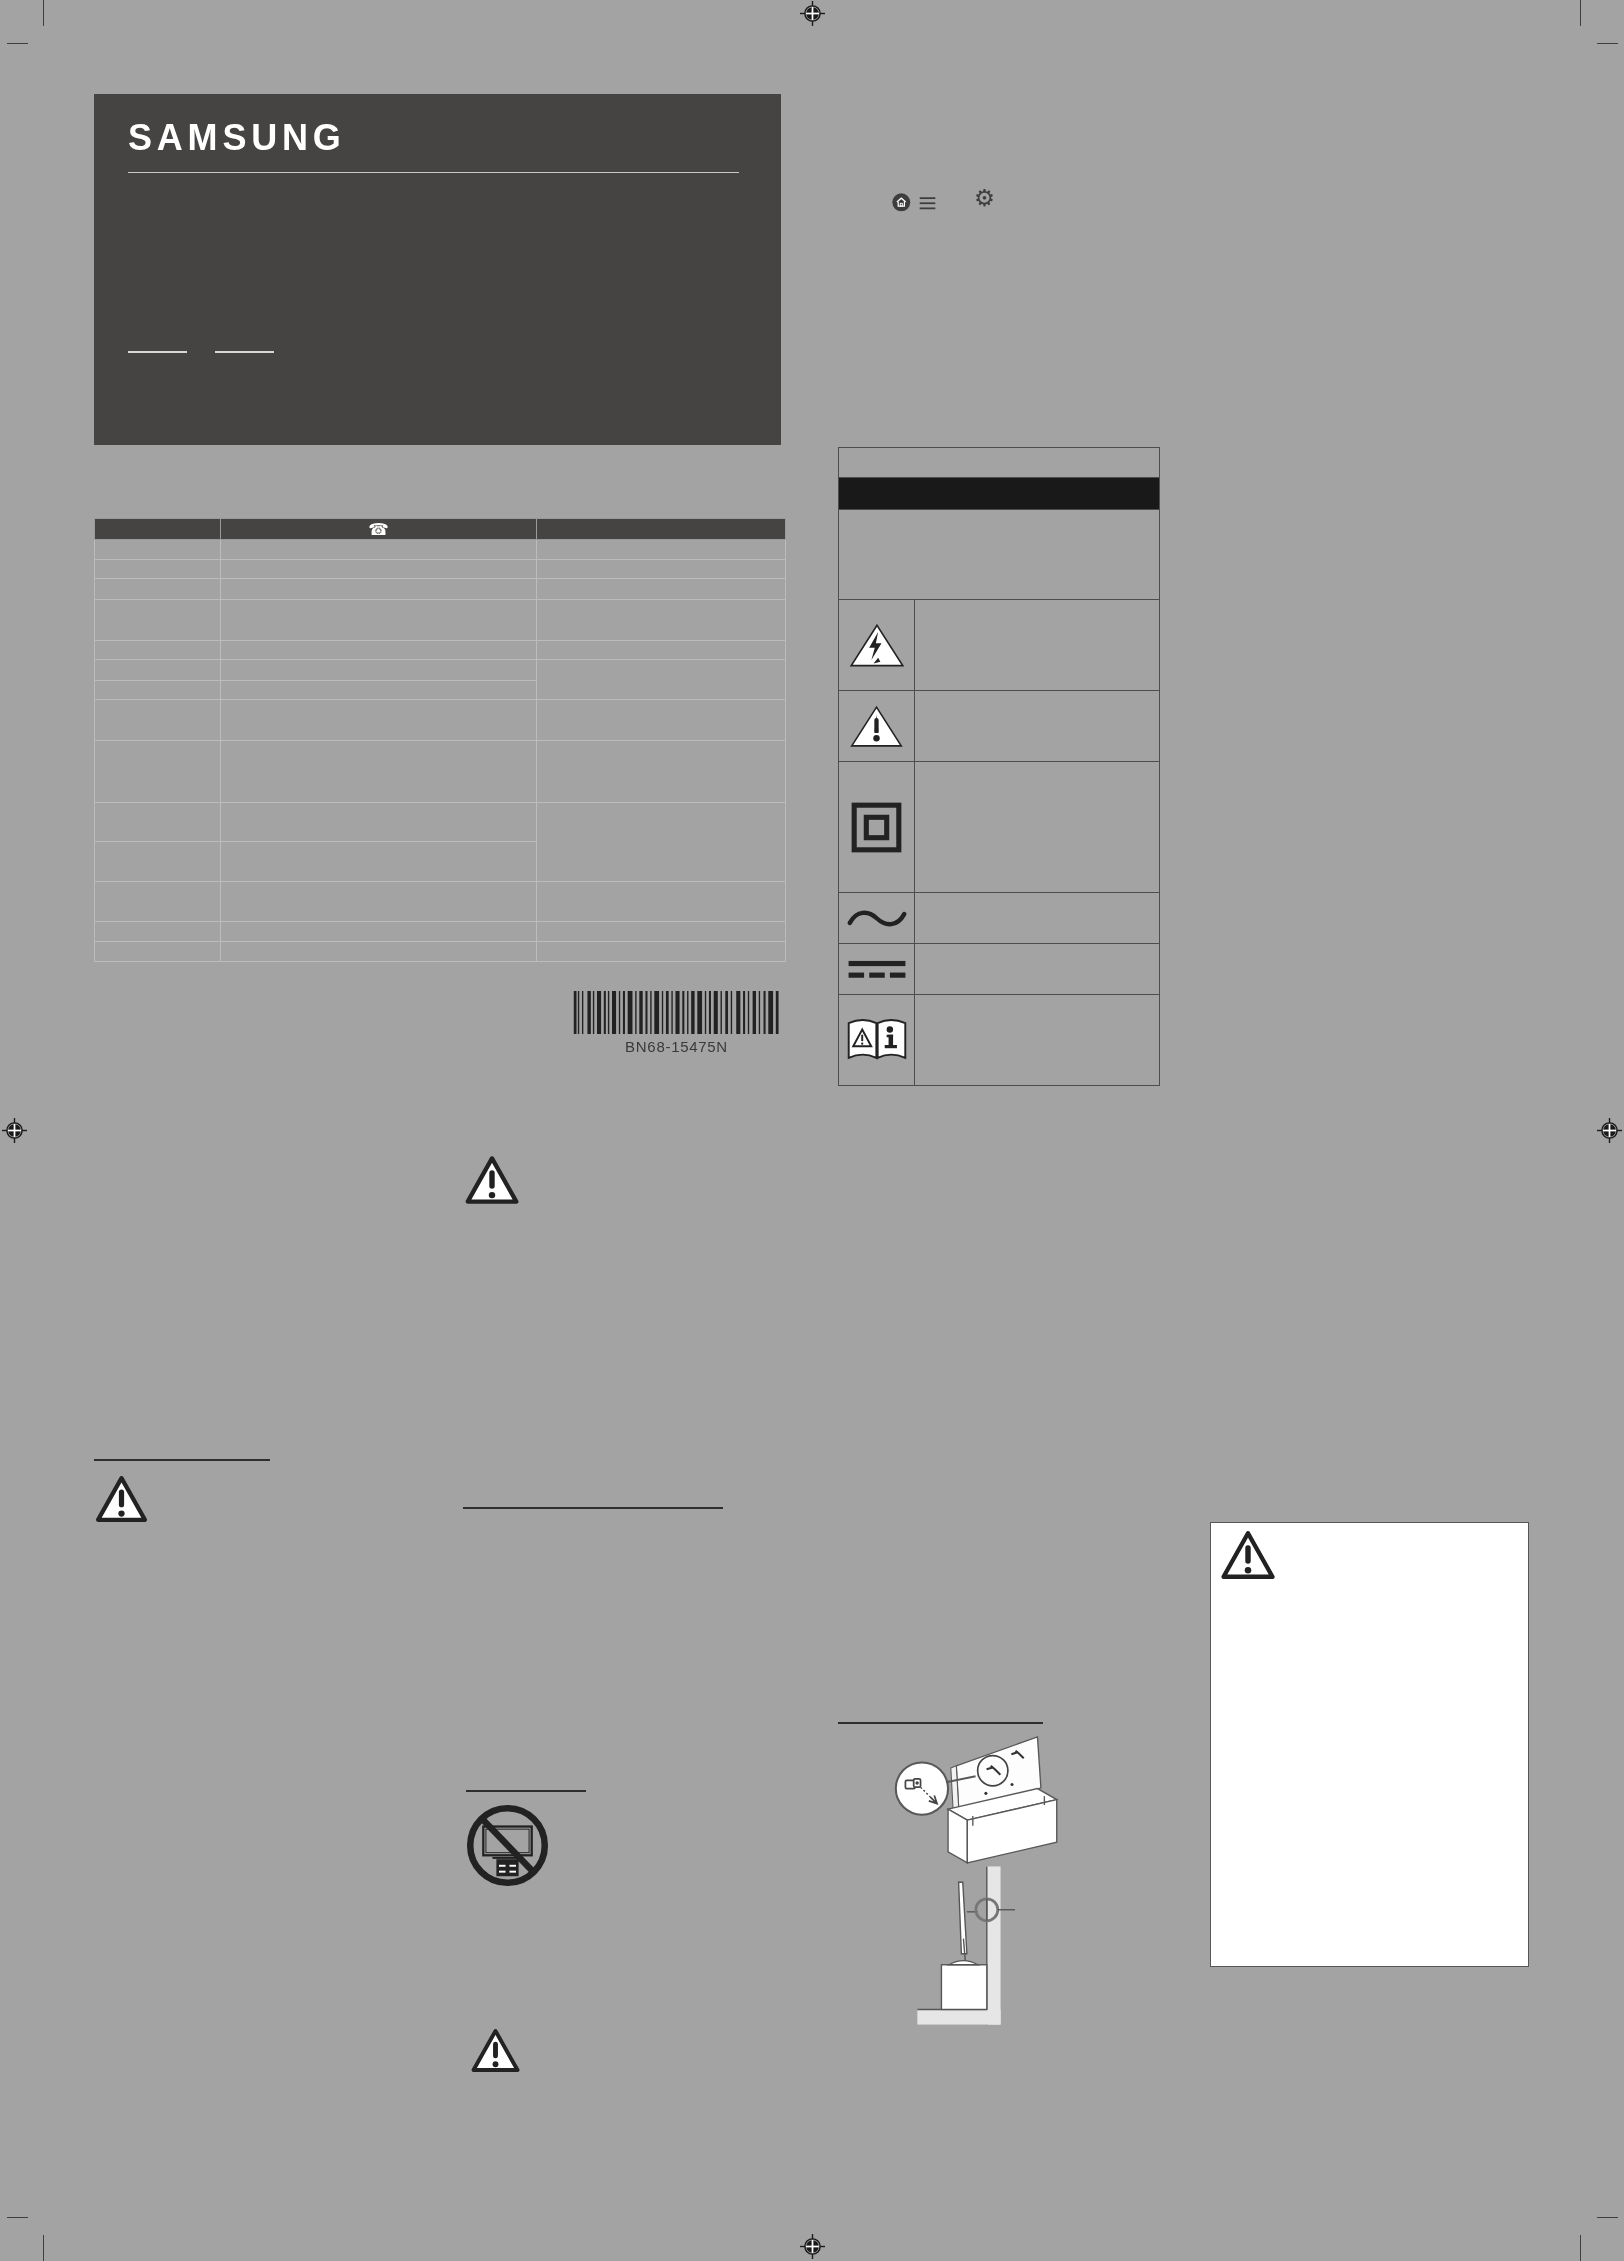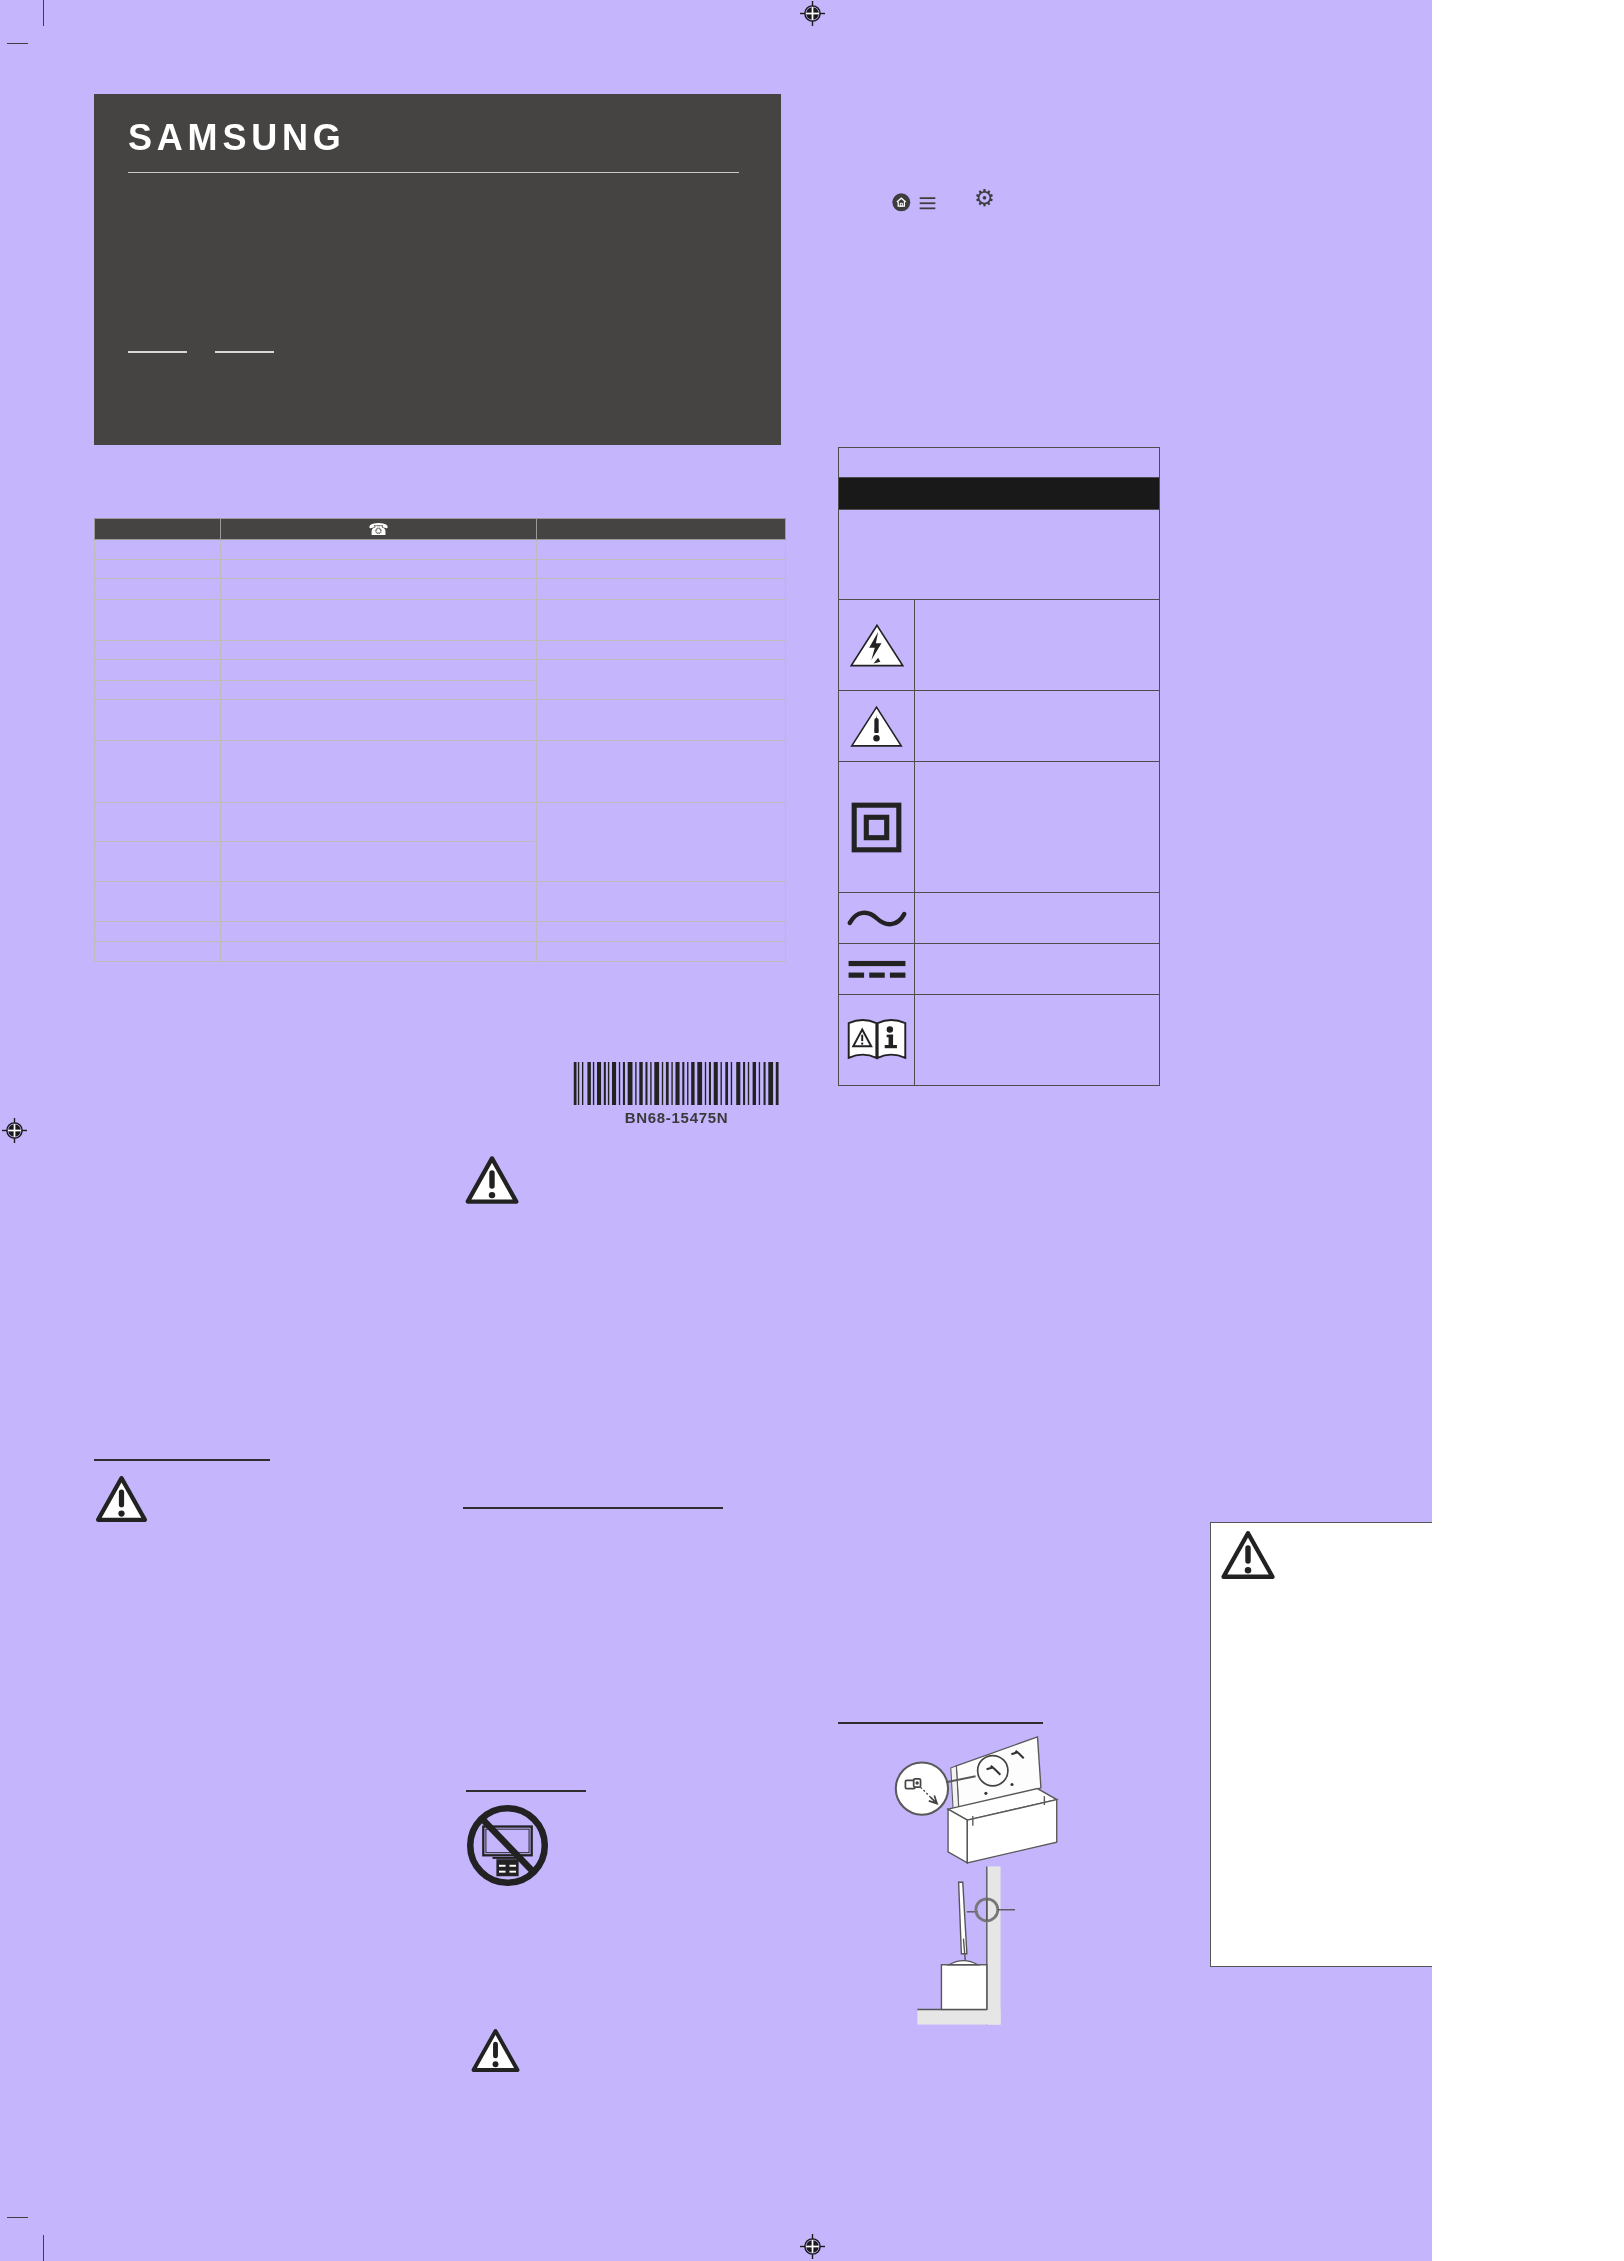--- a/index.html
+++ b/index.html
@@ -1,16 +1,16 @@
 <!DOCTYPE html>
 <html style="font-size:11px"><head>
 <meta charset="utf-8">
 <style>
   html,body{margin:0;padding:0;background:#fff;}
-  #page{position:relative;width:1432px;height:2261px;background:#c4b5fd;overflow:hidden;
+  #page{position:relative;width:1624px;height:2261px;background:#a3a3a3;overflow:hidden;
         font-family:"Liberation Sans", sans-serif;}
   .abs{position:absolute;}
 
   
   .cropmark{position:absolute;background:#3f3f3f;}
 
   
   #brand-box{position:absolute;left:94px;top:94px;width:687px;height:351px;background:#454442;}
   #brand-logo{position:absolute;left:34px;top:23.4px;color:#ffffff;font-size:36px;font-weight:bold;
               letter-spacing:4.8px;font-family:"Liberation Sans", sans-serif;}
@@ -21,21 +21,21 @@
   .topicon{position:absolute;color:#3d3d3d;}
 
   
   #contact-table{position:absolute;left:94px;top:518px;border-collapse:collapse;table-layout:fixed;
                  width:691px;}
   #contact-table td{border:0.7px solid #bcbcbc;padding:0;}
   #contact-table tr.hdr td{background:#454442;border-color:#9a9a9a;text-align:center;vertical-align:middle;}
   #contact-table .phone{color:#ffffff;font-size:16.5px;line-height:1;}
 
   
-  #barcode-wrap{position:absolute;left:573px;top:1062px;width:207px;text-align:center;font-weight:bold;}
+  #barcode-wrap{position:absolute;left:573px;top:991px;width:207px;text-align:center;}
   #barcode-label{display:block;margin-top:4.1px;font-size:15px;color:#3a3a3a;letter-spacing:0.7px;}
 
   
   .rule{position:absolute;background:#2e2e2e;height:2.1px;}
 
   
   #symbols-table{position:absolute;left:838px;top:447px;border-collapse:collapse;table-layout:fixed;
                  width:321px;}
   #symbols-table td{border:1.4px solid #4d4d4d;padding:0;vertical-align:middle;text-align:center;}
   #symbols-table tr.black td{background:#191919;}

